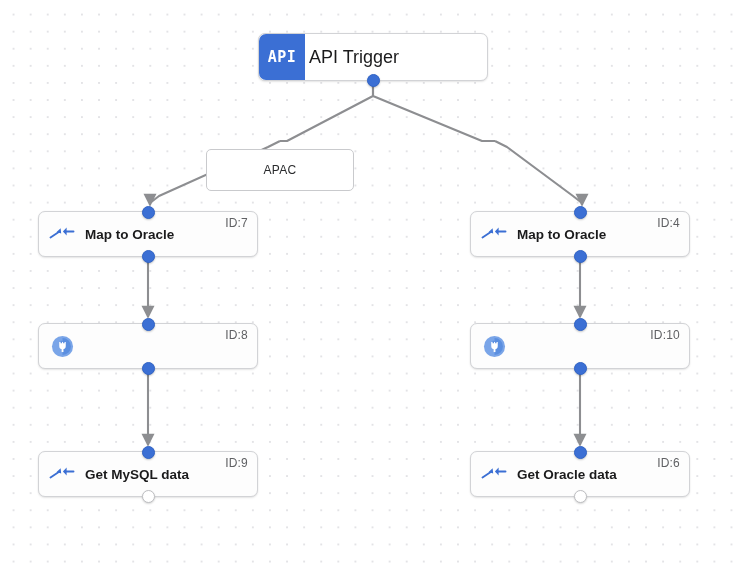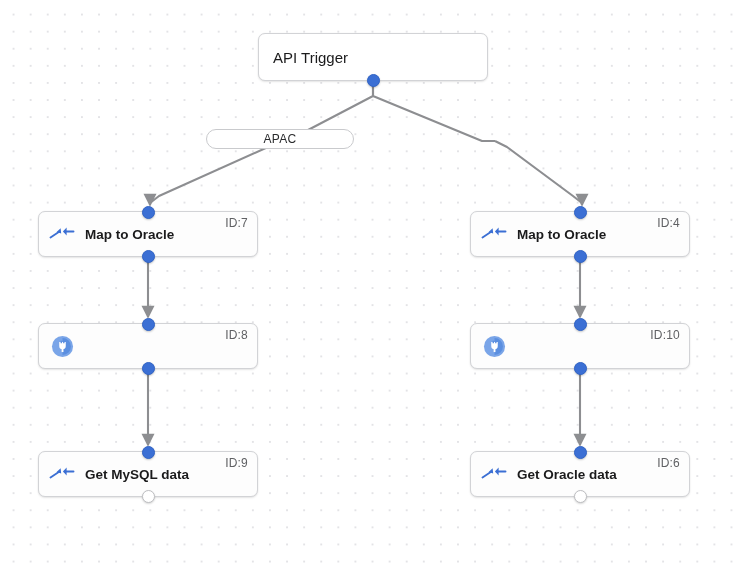--- a/index.html
+++ b/index.html
@@ -71,22 +71,22 @@
     display: flex;
     align-items: center;
     justify-content: center;
     font-family: "DejaVu Sans Mono", monospace;
     font-size: 15px;
     font-weight: bold;
     letter-spacing: 0.5px;
     flex: 0 0 auto;
   }
   .api-title {
-    padding-left: 14px;
-    font-size: 15px;
+    padding-left: 4px;
+    font-size: 18px;
     color: #1b1b1c;
   }
 
   
   .node-step {
     width: 220px;
     height: 46px;
   }
   .step-icon {
     width: 46px;
@@ -138,30 +138,31 @@
     border: 1.4px solid #bdbec1;
     box-shadow: 0 1px 2px rgba(0,0,0,0.16);
   }
   .port-top    { top: -6.5px; }
   .port-bottom { bottom: -6.5px; }
 
   
   .branch-label {
     position: absolute;
     box-sizing: border-box;
-    height: 20px;
+    height: 42px;
     background: #ffffff;
     border: 1px solid #c9cacd;
-    border-radius: 10px;
+    border-radius: 5px;
     display: flex;
     align-items: center;
     justify-content: center;
     font-size: 12px;
     color: #2a2b2d;
     letter-spacing: 0.3px;
+    margin-top: 20px;
   }
   .bl-apac { left: 206px; top: 129px; width: 148px; }
   .bl-us   { left: 421px; top: 129px; width: 148px; }
 
   .merge-icon { display: block; }
   .db-icon    { display: block; }
 </style>
 </head>
 <body>
 
@@ -187,20 +188,21 @@
       <path d="M 148 258 L 148 317" marker-end="url(#arrow)"></path>
       <path d="M 148 370 L 148 445" marker-end="url(#arrow)"></path>
 
       <path d="M 580 258 L 580 317" marker-end="url(#arrow)"></path>
       <path d="M 580 370 L 580 445" marker-end="url(#arrow)"></path>
     </g>
   </svg>
 
   <div class="node node-api">
     <div class="node-inner">
+      <div class="api-badge">API</div>
       <div class="api-title">API Trigger</div>
     </div>
     <div class="port port-filled port-bottom"></div>
   </div>
 
   <div class="branch-label bl-apac">APAC</div>
 
   <div class="node node-step n-map-oracle">
     <div class="node-inner">
       <div class="step-icon">

